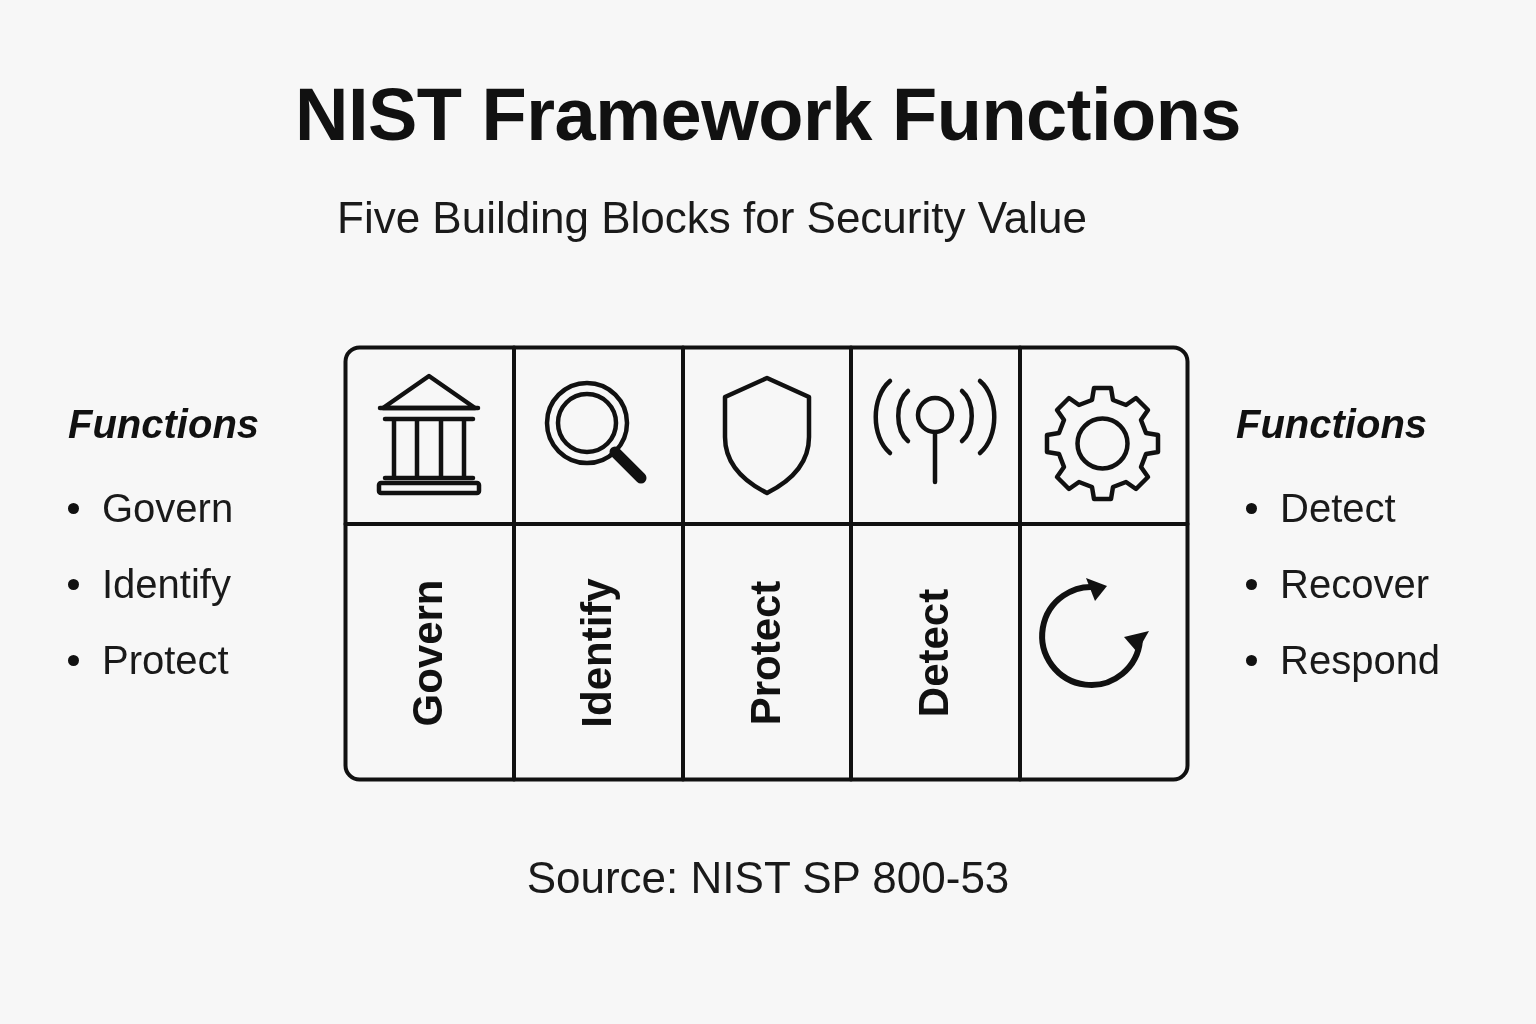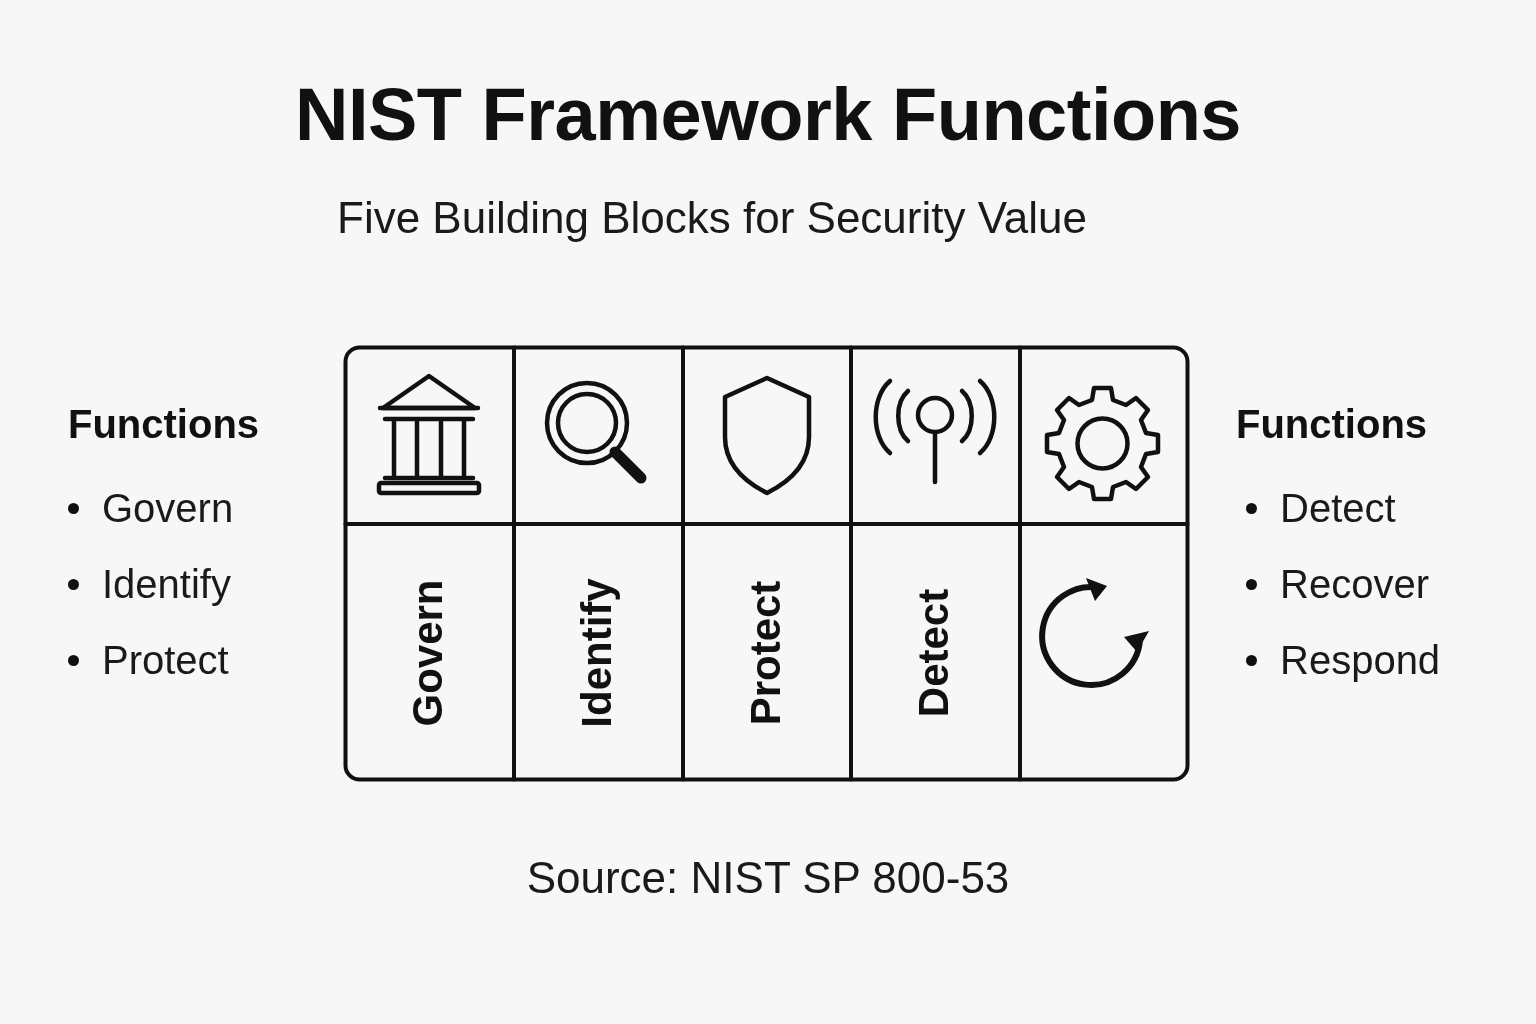--- a/index.html
+++ b/index.html
@@ -55,20 +55,21 @@
   }
   .side-col.left  { left: 50px;  text-align: left; }
   .side-col.right { left: 1228px; text-align: left; }
 
   .side-heading {
     font-size: 40px;
     font-weight: bold;
     line-height: 1.0;
     margin: 0 0 44px 8px;
     color: #111111;
+    font-style: italic;
   }
   .side-col.left .side-heading { margin-left: 18px; }
 
   .bullet-list {
     list-style: none;
     margin: 0;
     padding: 0;
   }
   .bullet-item {
     position: relative;

